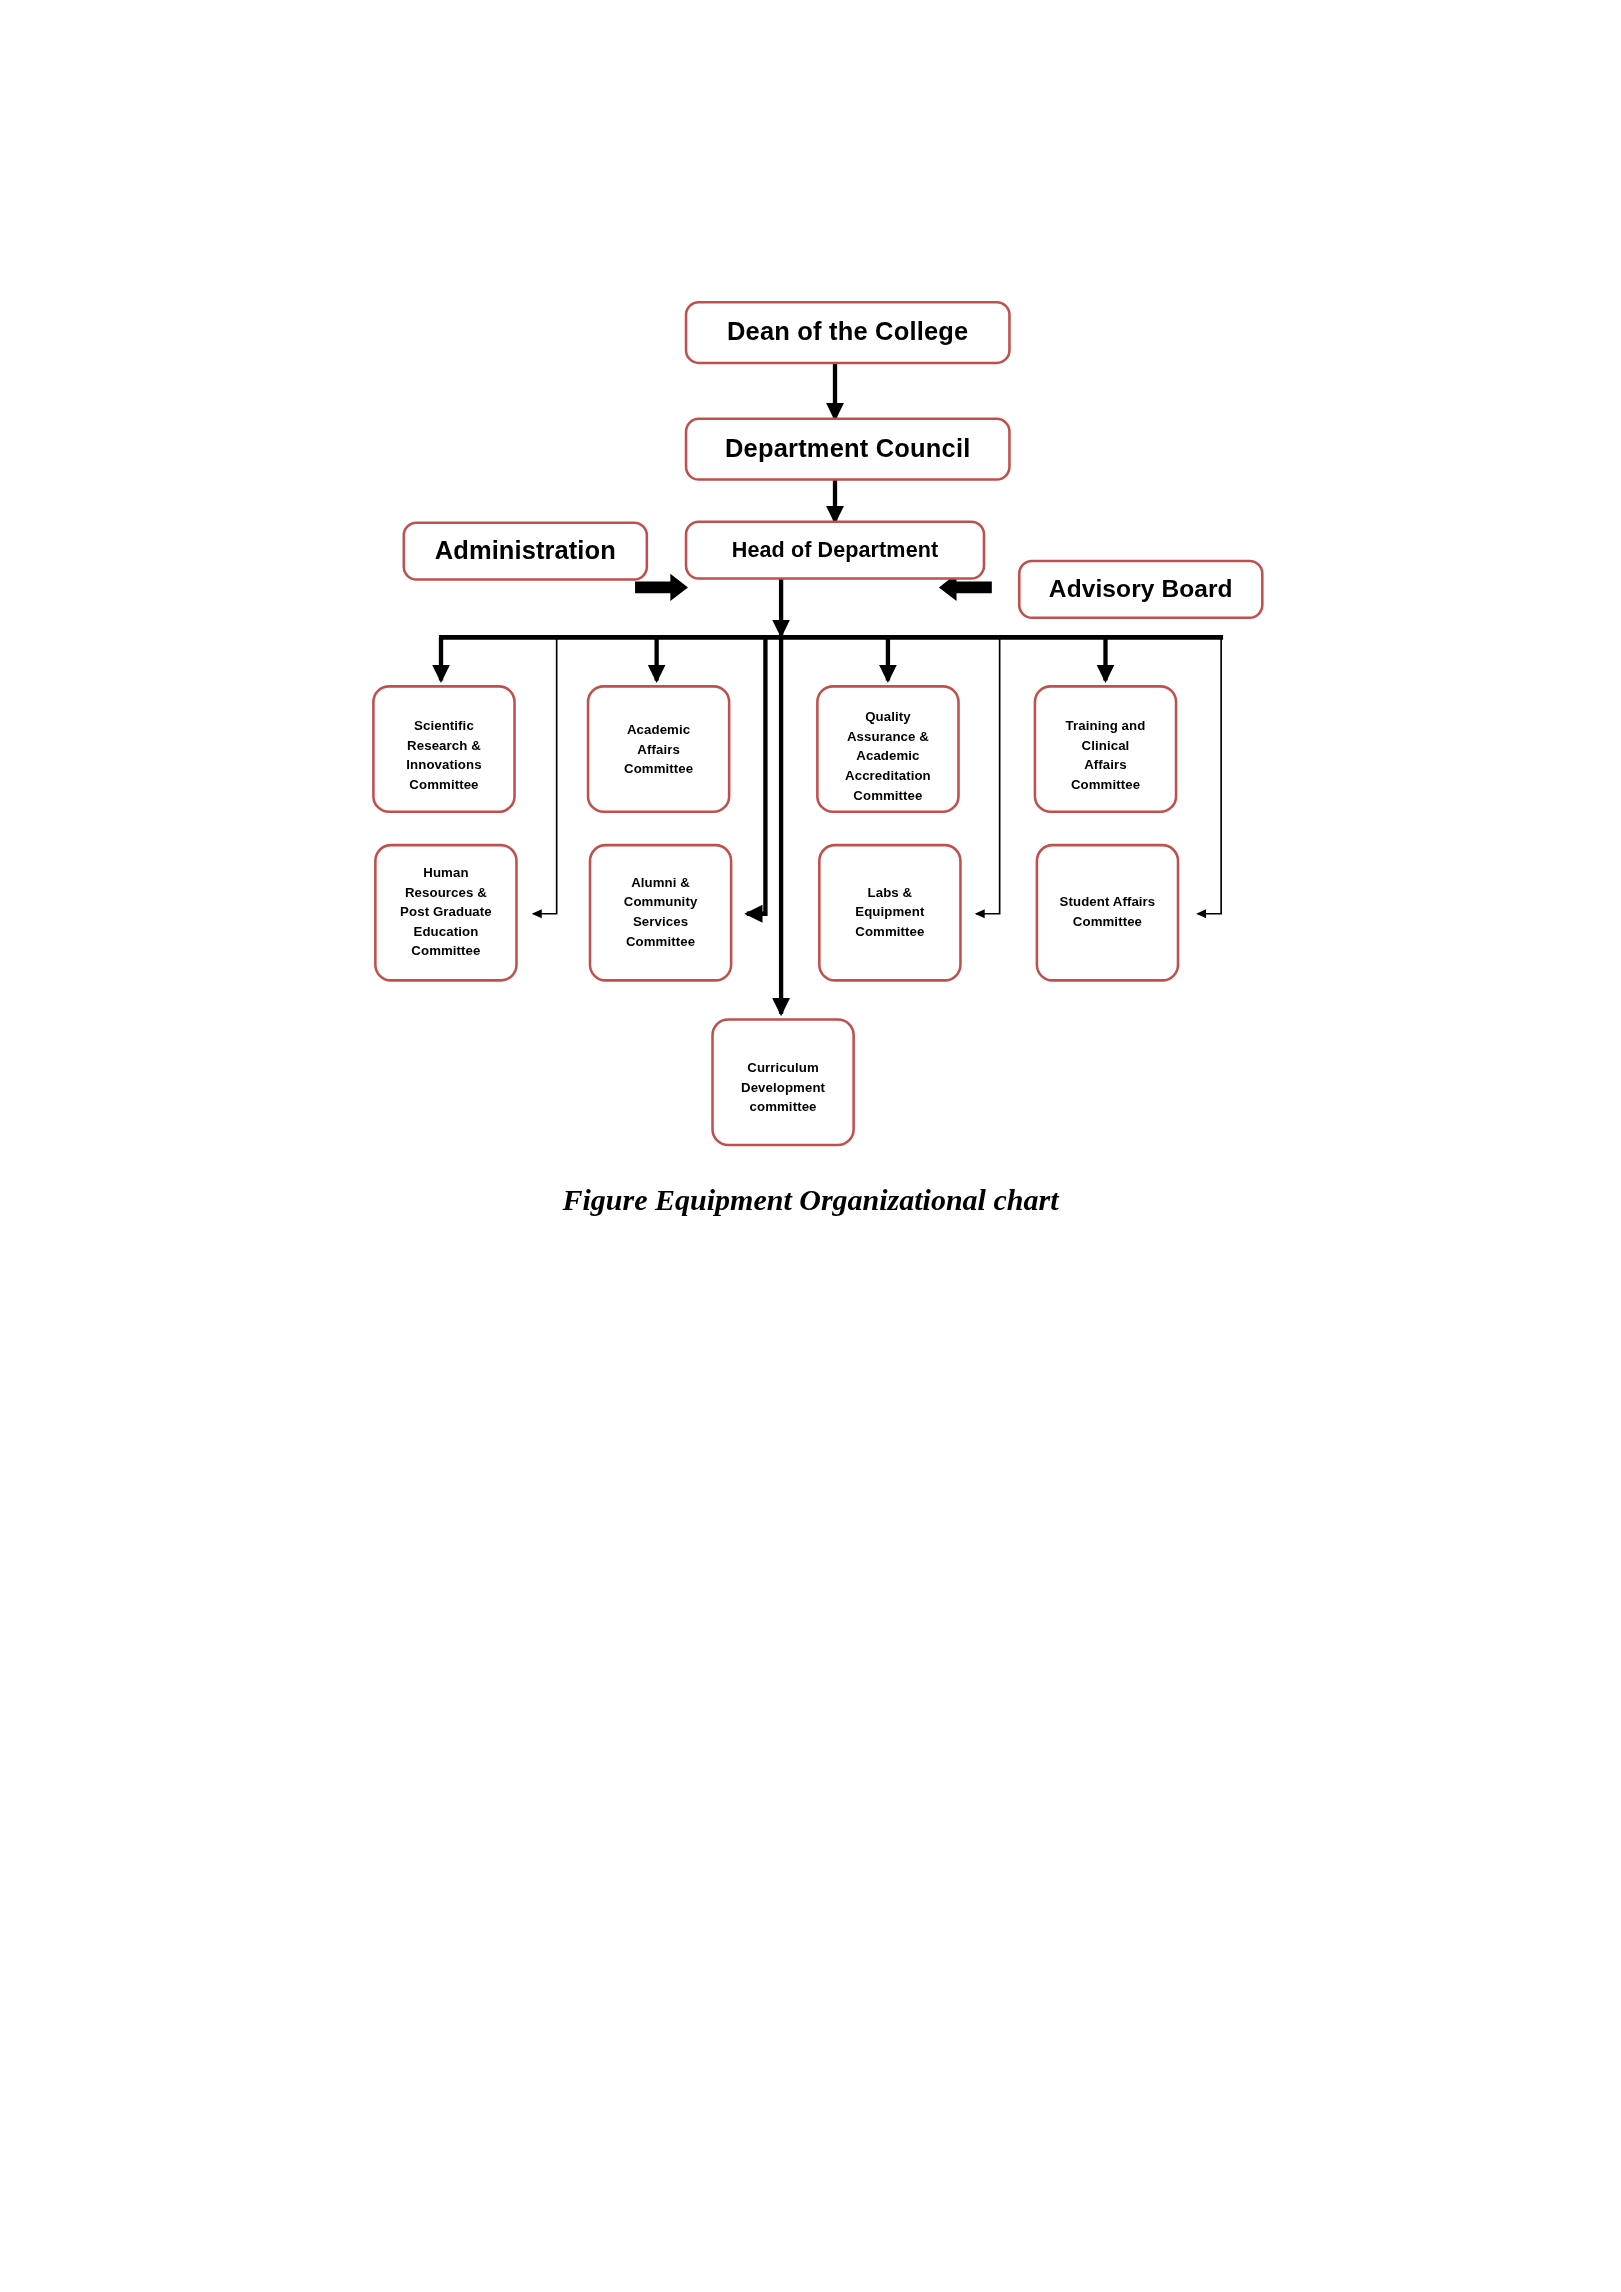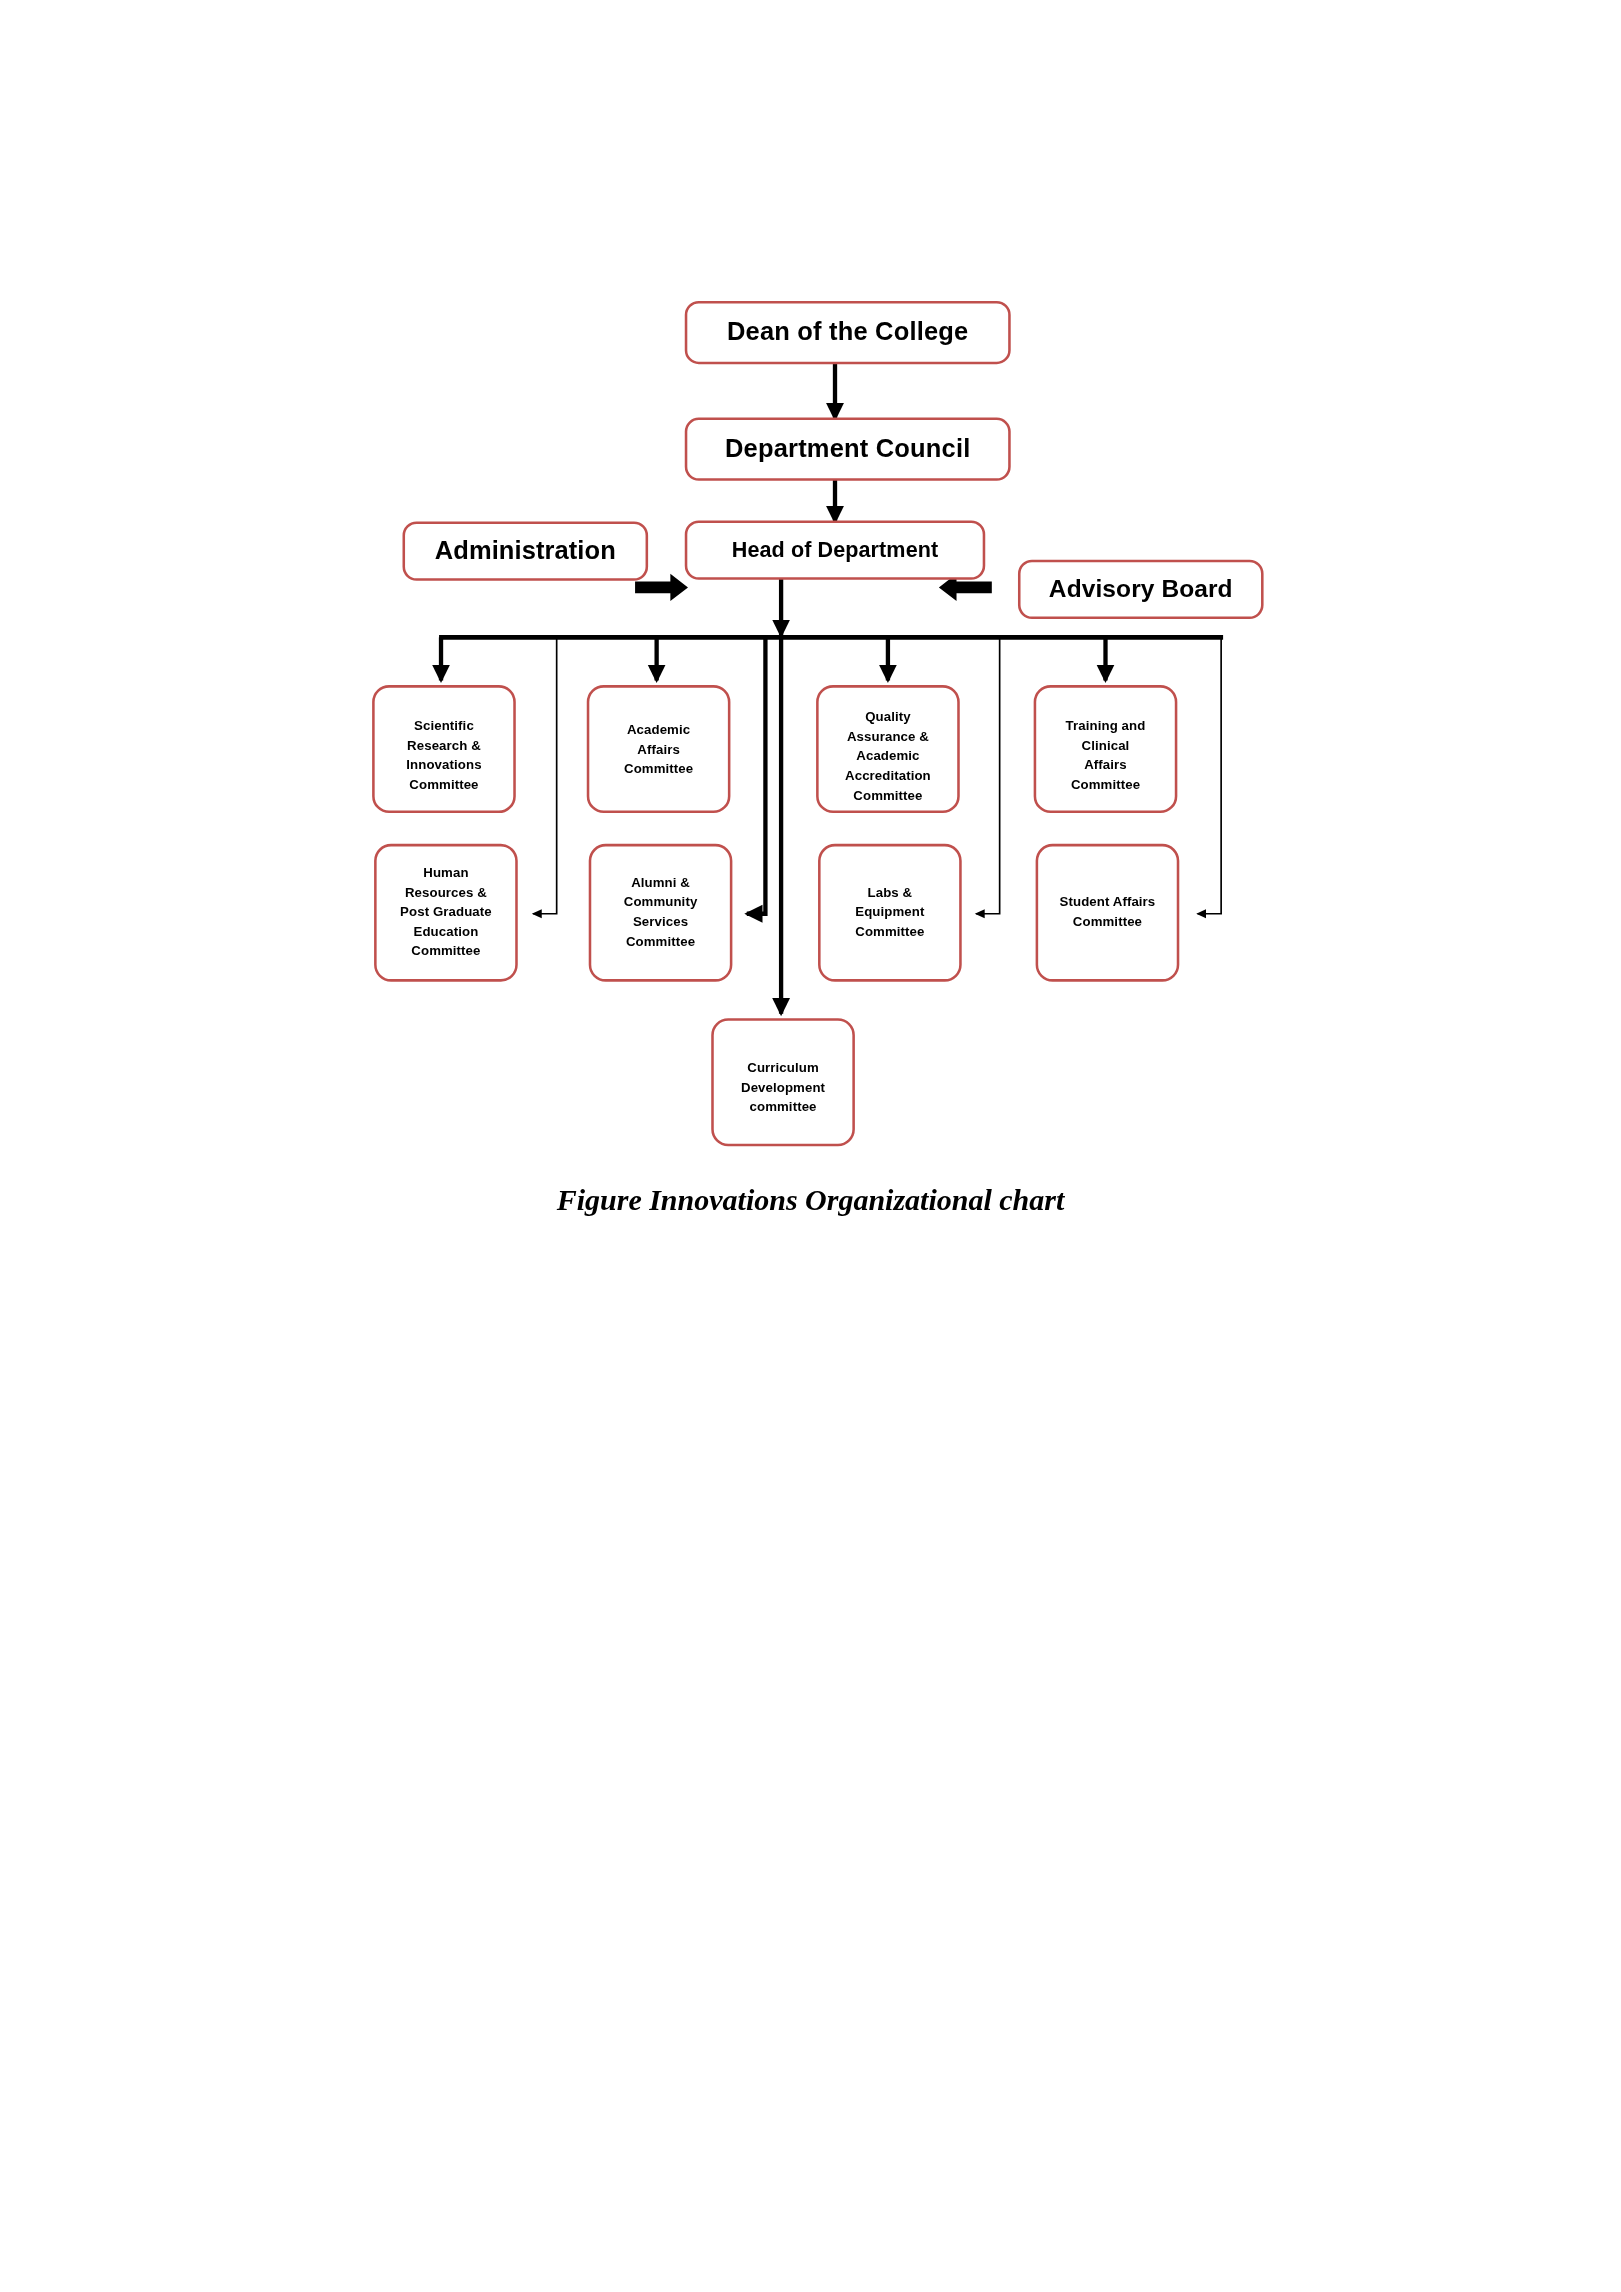--- a/index.html
+++ b/index.html
@@ -215,16 +215,16 @@
 
     <g>
       <rect class="node-box" x="727" y="1040" width="144" height="128" rx="16" ry="16"></rect>
       <text class="node-label label-cmte" x="799" y="1090">Curriculum</text>
       <text class="node-label label-cmte" x="799" y="1110">Development</text>
       <text class="node-label label-cmte" x="799" y="1130">committee</text>
     </g>
 
   </svg>
 
-  <div class="caption" style="top: 1183px;">Figure Innovations Organizational chart</div>
+  <div class="caption" style="top: 1183px;">Figure Equipment Organizational chart</div>
 
 </div>
 
 
 </body></html>

